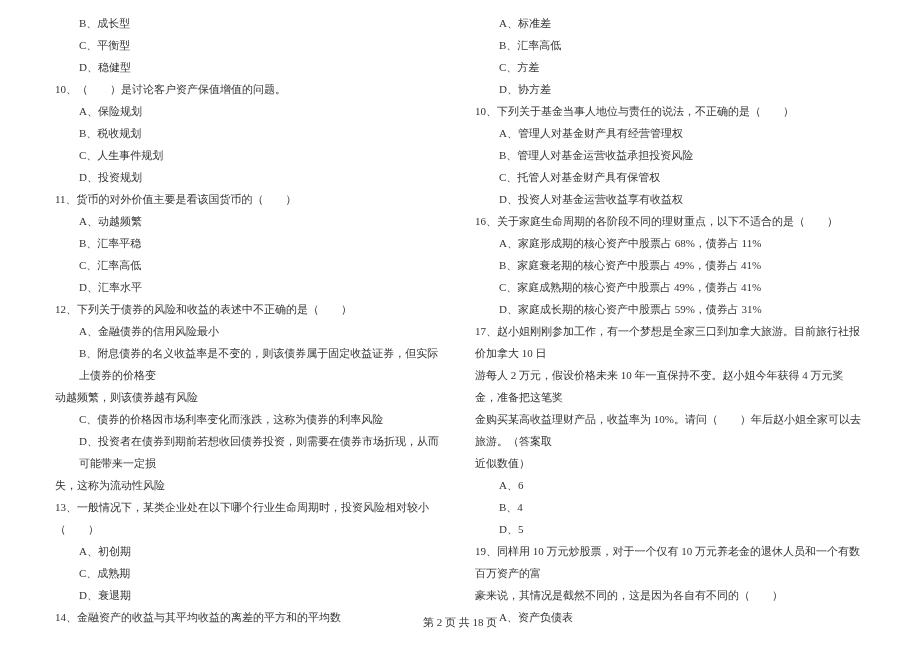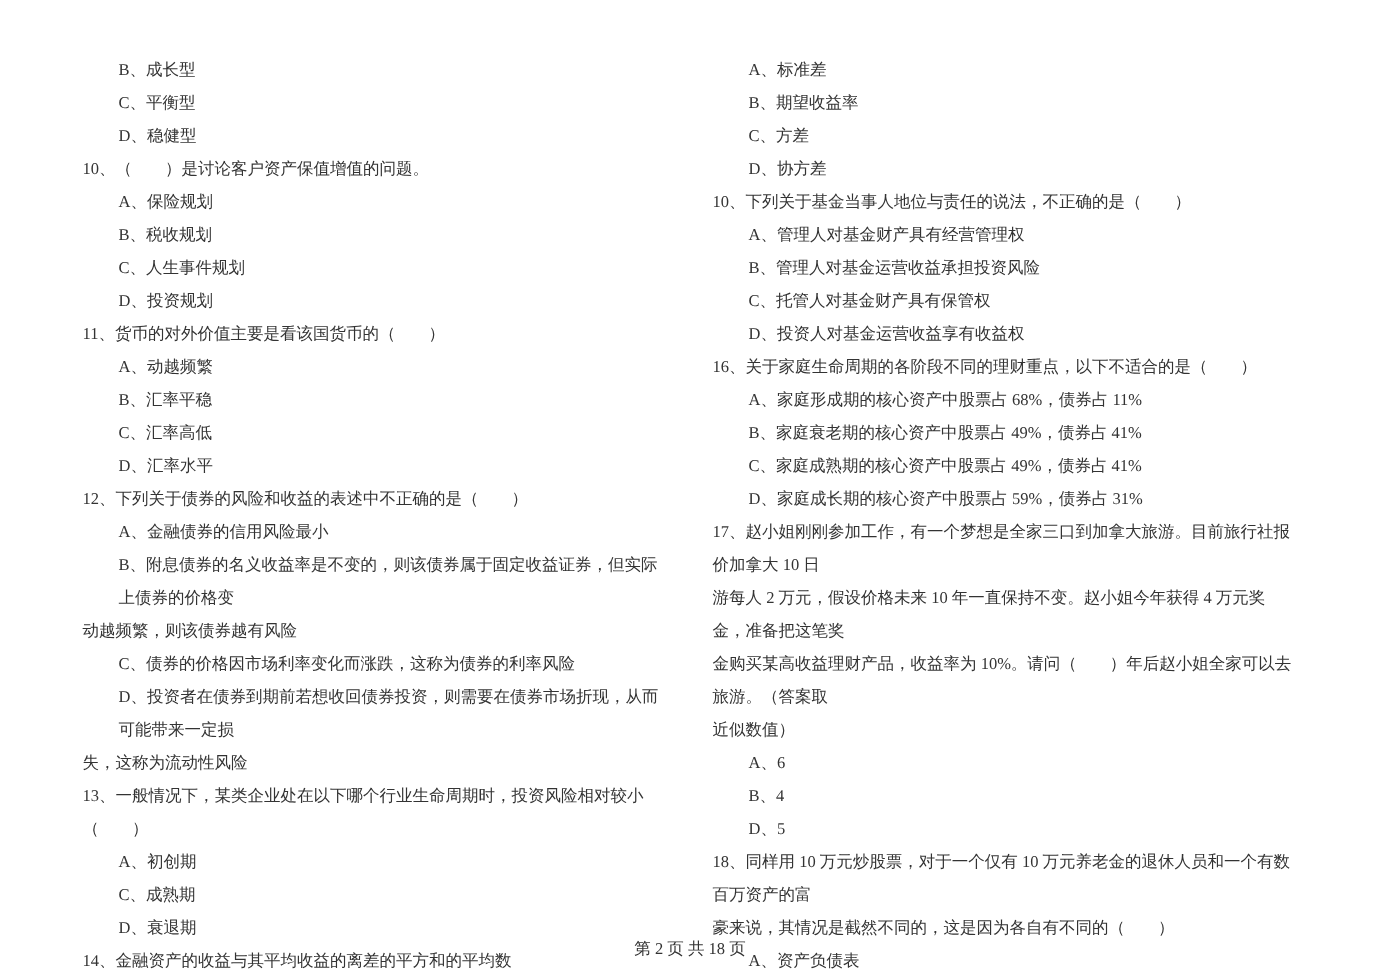--- a/index.html
+++ b/index.html
@@ -14,39 +14,39 @@
       font-family: "SimSun", "宋体", serif;
       font-size: 11px;
       color: #333;
       position: relative;
       overflow: hidden;
     }
     .page {
       width: 100%;
       height: 100%;
       display: flex;
-      padding: 36px 40px 30px 40px;
+      padding: 12px 40px 30px 40px;
     }
     .column {
       flex: 1;
       padding: 0 15px;
     }
     .line {
       line-height: 2.0;
       white-space: pre-wrap;
     }
     .indent-1 {
       padding-left: 24px;
     }
     .indent-0 {
       padding-left: 0px;
     }
     .footer {
       position: absolute;
-      bottom: 10px;
+      bottom: 20px;
       left: 0;
       right: 0;
       text-align: center;
       font-size: 11px;
       color: #333;
     }
   </style>
 </head>
 <body>
 
@@ -73,38 +73,38 @@
       <div class="line indent-1">D、投资者在债券到期前若想收回债券投资，则需要在债券市场折现，从而可能带来一定损</div>
       <div class="line indent-0">失，这称为流动性风险</div>
       <div class="line indent-0">13、一般情况下，某类企业处在以下哪个行业生命周期时，投资风险相对较小（　　）</div>
       <div class="line indent-1">A、初创期</div>
       <div class="line indent-1">C、成熟期</div>
       <div class="line indent-1">D、衰退期</div>
       <div class="line indent-0">14、金融资产的收益与其平均收益的离差的平方和的平均数</div>
     </div>
   <div class="column" id="right-col">
       <div class="line indent-1">A、标准差</div>
-      <div class="line indent-1">B、期望收益率</div>
+      <div class="line indent-1">B、汇率高低</div>
       <div class="line indent-1">C、方差</div>
       <div class="line indent-1">D、协方差</div>
       <div class="line indent-0">10、下列关于基金当事人地位与责任的说法，不正确的是（　　）</div>
       <div class="line indent-1">A、管理人对基金财产具有经营管理权</div>
       <div class="line indent-1">B、管理人对基金运营收益承担投资风险</div>
       <div class="line indent-1">C、托管人对基金财产具有保管权</div>
       <div class="line indent-1">D、投资人对基金运营收益享有收益权</div>
       <div class="line indent-0">16、关于家庭生命周期的各阶段不同的理财重点，以下不适合的是（　　）</div>
       <div class="line indent-1">A、家庭形成期的核心资产中股票占 68%，债券占 11%</div>
       <div class="line indent-1">B、家庭衰老期的核心资产中股票占 49%，债券占 41%</div>
       <div class="line indent-1">C、家庭成熟期的核心资产中股票占 49%，债券占 41%</div>
       <div class="line indent-1">D、家庭成长期的核心资产中股票占 59%，债券占 31%</div>
       <div class="line indent-0">17、赵小姐刚刚参加工作，有一个梦想是全家三口到加拿大旅游。目前旅行社报价加拿大 10 日</div>
       <div class="line indent-0">游每人 2 万元，假设价格未来 10 年一直保持不变。赵小姐今年获得 4 万元奖金，准备把这笔奖</div>
       <div class="line indent-0">金购买某高收益理财产品，收益率为 10%。请问（　　）年后赵小姐全家可以去旅游。（答案取</div>
       <div class="line indent-0">近似数值）</div>
       <div class="line indent-1">A、6</div>
       <div class="line indent-1">B、4</div>
       <div class="line indent-1">D、5</div>
-      <div class="line indent-0">18、同样用 10 万元炒股票，对于一个仅有 10 万元养老金的退休人员和一个有数百万资产的富</div>
+      <div class="line indent-0">19、同样用 10 万元炒股票，对于一个仅有 10 万元养老金的退休人员和一个有数百万资产的富</div>
       <div class="line indent-0">豪来说，其情况是截然不同的，这是因为各自有不同的（　　）</div>
       <div class="line indent-1">A、资产负债表</div>
     </div>
 </div>
 <div class="footer">第 2 页 共 18 页</div>
 
 </body></html>

